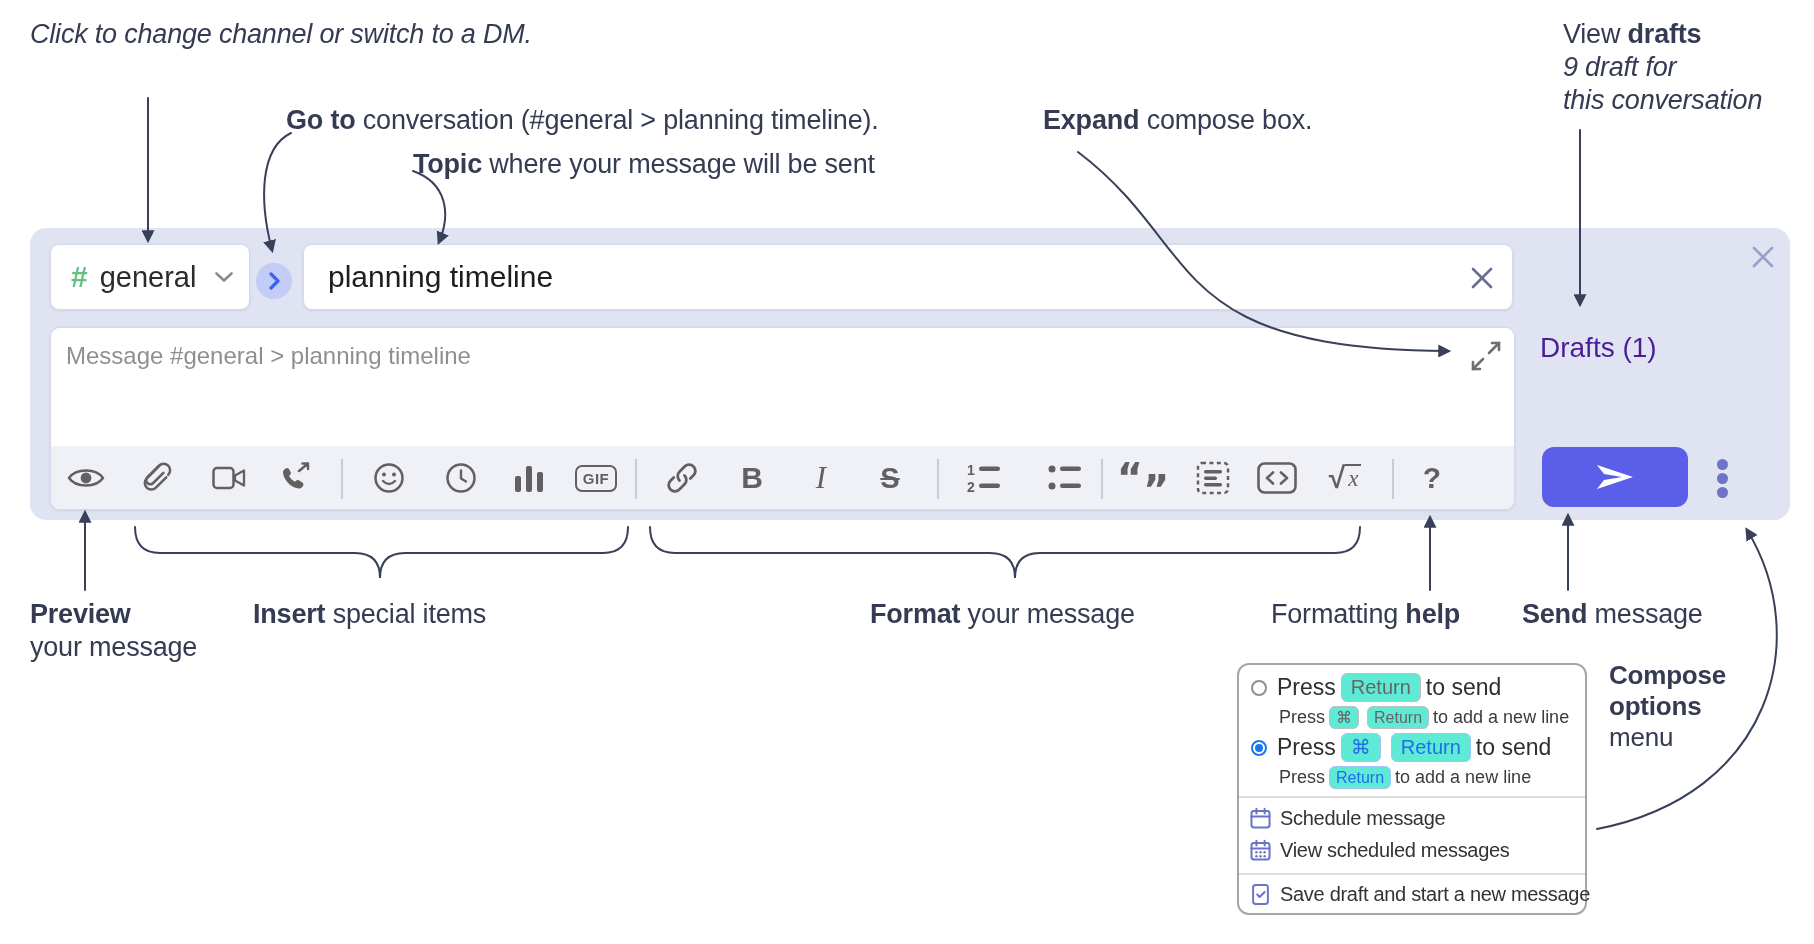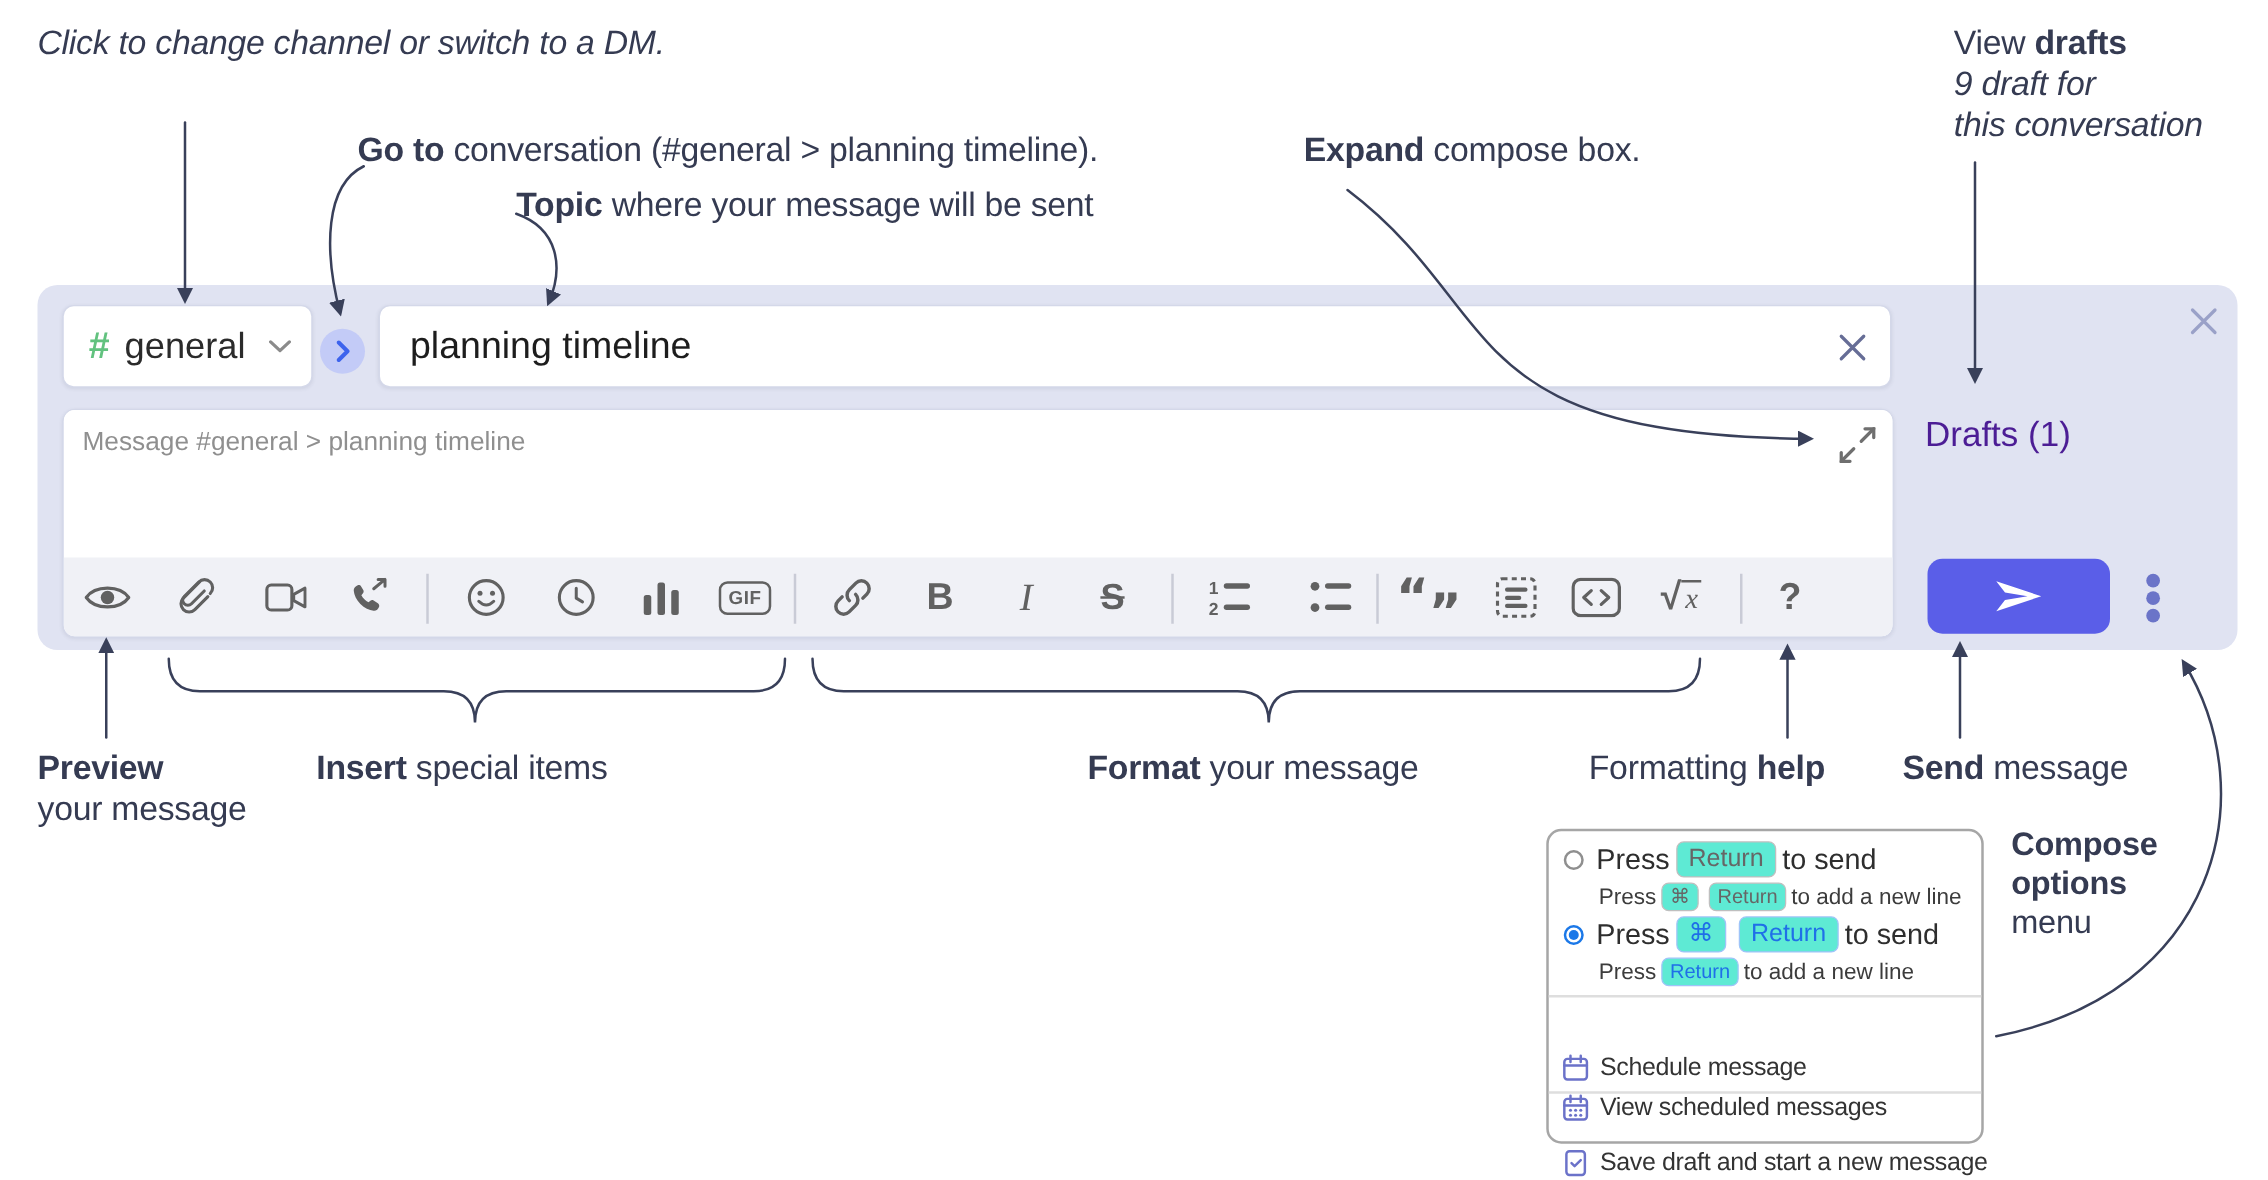--- a/index.html
+++ b/index.html
@@ -26,21 +26,21 @@
             background:#c3cbf7;display:flex;align-items:center;justify-content:center;cursor:pointer;}
   .topic-box{left:273px;top:16px;width:1210px;height:66px;display:flex;align-items:center;}
   .topic-input{border:none;outline:none;background:transparent;font-family:"Liberation Sans",sans-serif;
                font-size:30px;color:#1d1d1d;flex:1;padding:0 0 0 24px;}
   .topic-clear{position:absolute;right:18px;top:21px;width:24px;height:24px;cursor:pointer;}
   .close-x{position:absolute;left:1716px;top:12px;width:34px;height:34px;display:flex;
            align-items:center;justify-content:center;cursor:pointer;}
 
   .msgwrap{left:20px;top:99px;width:1465px;height:183px;border-radius:10px;overflow:hidden;}
   .msgarea{width:100%;height:88px;box-sizing:border-box;border:none;outline:none;resize:none;
-           font-family:"Liberation Sans",sans-serif;font-size:21px;color:#333;padding:14px 60px 0 15px;}
+           font-family:"Liberation Sans",sans-serif;font-size:24px;color:#333;padding:14px 60px 0 15px;}
   .msgarea::placeholder{color:#8f8f8f;opacity:1;}
   .expand-btn{position:absolute;right:12px;top:12px;width:32px;height:32px;cursor:pointer;}
   .toolbar{position:absolute;left:0;top:118px;width:1465px;height:65px;background:#f0f1f6;}
   .tb{position:absolute;top:7px;width:50px;height:50px;display:flex;align-items:center;
       justify-content:center;cursor:pointer;color:#616161;}
   .tdiv{position:absolute;top:13px;width:2px;height:40px;background:#c9cbd6;}
   .tb .glyph-b{font-size:30px;font-weight:700;}
   .tb .glyph-i{font-family:"Liberation Serif",serif;font-style:italic;font-size:31px;}
   .tb .glyph-s{font-size:29px;font-weight:600;text-decoration:line-through;}
   .tb .glyph-q{font-family:"DejaVu Sans",sans-serif;font-size:40px;font-weight:700;line-height:10px;}
@@ -68,21 +68,21 @@
          box-sizing:border-box;background:#fff;flex:none;}
   .radio.sel{border-color:#1b78e8;position:relative;}
   .radio.sel::after{content:"";position:absolute;left:2px;top:2px;width:8px;height:8px;
                     border-radius:50%;background:#1b78e8;}
   .kbd{display:inline-block;border:1.5px solid #bfbfbf;border-radius:6px;background:#5eead4;
        color:#666;padding:1px 9px;margin:0 5px;font-size:20px;line-height:25px;}
   .kbd.sm{font-size:16px;padding:0 6px;line-height:21px;margin:0 4px;}
   .kbd.blue{border-color:#9ec4f8;color:#1f6fe8;}
   .pdiv{position:absolute;left:0;width:100%;border-top:2px solid #dedede;}
   .pitem{position:absolute;left:10px;display:flex;align-items:center;gap:8px;font-size:20px;
-         letter-spacing:-0.3px;color:#333;cursor:pointer;white-space:nowrap;margin-top:36px;}
+         letter-spacing:-0.3px;color:#333;cursor:pointer;white-space:nowrap;}
 
   .overlay{position:absolute;left:0;top:0;z-index:50;pointer-events:none;}
 </style>
 </head>
 <body>
 
 <div class="stage">
 
   <div class="note" style="left:30px;top:18px">
     <div class="it">Click to change channel or switch to a DM.</div>

